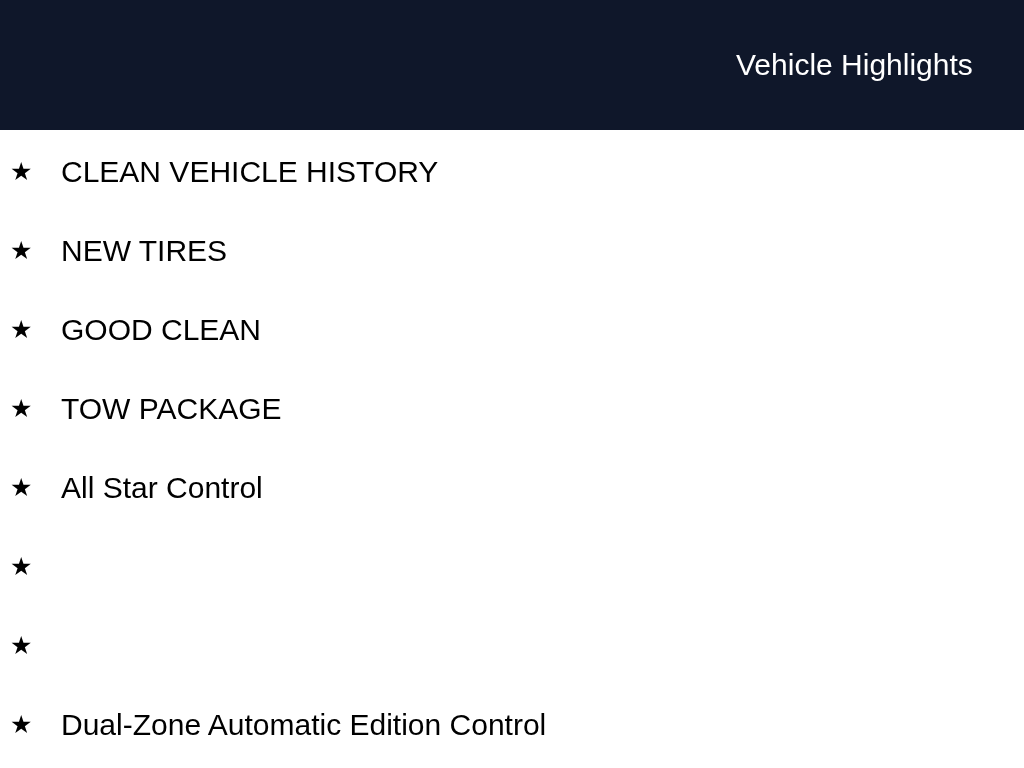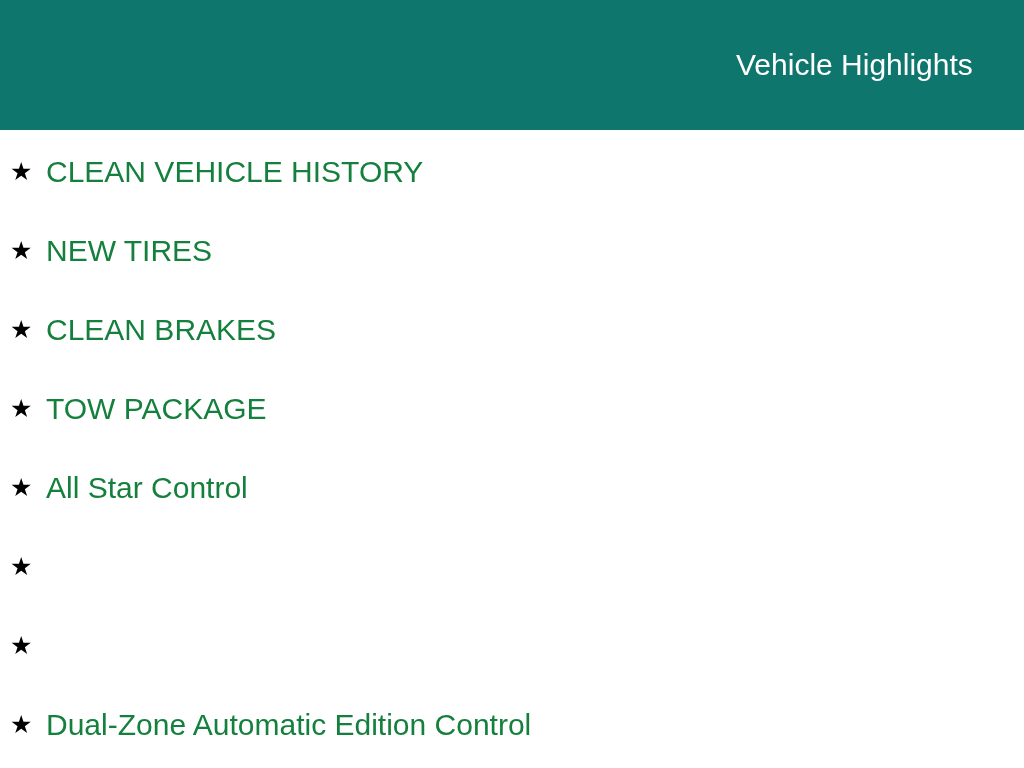--- a/index.html
+++ b/index.html
@@ -10,21 +10,21 @@
     width: 1024px;
     height: 768px;
     background: #ffffff;
     font-family: "Liberation Sans", sans-serif;
     overflow: hidden;
   }
   .header {
     position: relative;
     width: 1024px;
     height: 130px;
-    background: #0f766e;
+    background: #0f172a;
   }
   .header-title {
     position: absolute;
     left: 736px;
     top: 50%;
     transform: translateY(-50%);
     color: #ffffff;
     font-size: 30px;
     white-space: nowrap;
   }
@@ -42,44 +42,45 @@
     display: inline-block;
     width: 36px;
     flex: 0 0 36px;
     font-size: 25px;
     color: #000000;
     font-family: "DejaVu Sans", sans-serif;
     line-height: 1;
   }
   .label {
     font-size: 30px;
-    color: #15803d;
+    color: #000000;
     white-space: nowrap;
     line-height: 1.1;
+    margin-left: 15px;
   }
 </style>
 </head>
 <body>
 
 <div class="header">
   <span class="header-title">Vehicle Highlights</span>
 </div>
 
 <ul class="highlights-list">
   <li class="highlight-item">
     <span class="star">★</span>
     <span class="label">CLEAN VEHICLE HISTORY</span>
   </li>
   <li class="highlight-item">
     <span class="star">★</span>
     <span class="label">NEW TIRES</span>
   </li>
   <li class="highlight-item">
     <span class="star">★</span>
-    <span class="label">CLEAN BRAKES</span>
+    <span class="label">GOOD CLEAN</span>
   </li>
   <li class="highlight-item">
     <span class="star">★</span>
     <span class="label">TOW PACKAGE</span>
   </li>
   <li class="highlight-item">
     <span class="star">★</span>
     <span class="label">All Star Control</span>
   </li>
   <li class="highlight-item">

